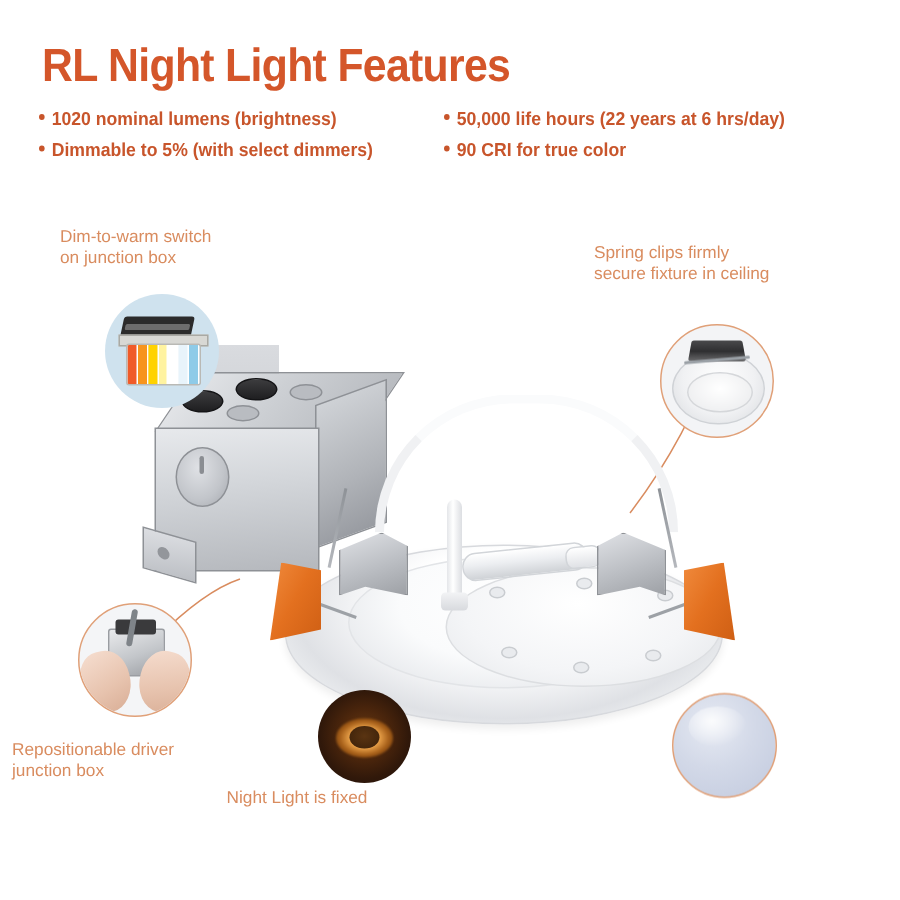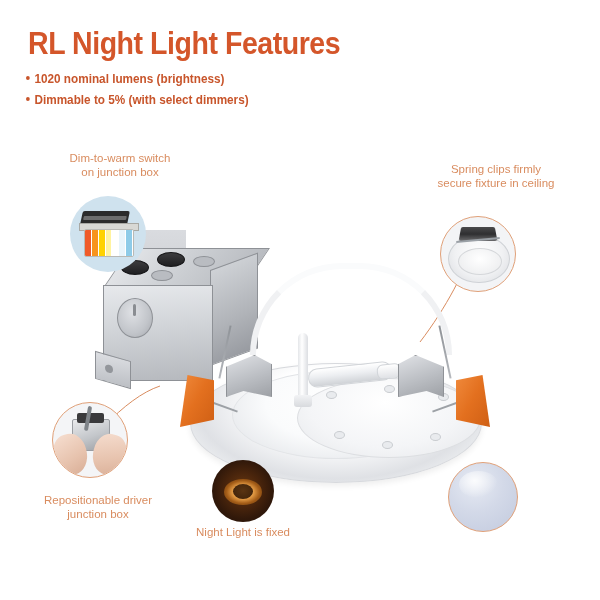--- a/index.html
+++ b/index.html
@@ -40,21 +40,21 @@
   
   .stage{position:absolute;left:0;top:130px;width:600px;height:470px;}
 
   svg.leaders{position:absolute;left:0;top:0;width:600px;height:470px;overflow:visible;}
 
   
   .calloutlabel{
     position:absolute;
     font-size:11.5px;line-height:13.5px;
     font-family:"Liberation Sans Narrow","Liberation Sans",sans-serif;
-    text-align:center;white-space:nowrap;
+    white-space:nowrap;
   }
 
   
   .bubble{
     position:absolute;border-radius:50%;
     overflow:hidden;
   }
 
   
   #inset-switch{background:#cfe2ee;}
@@ -288,20 +288,30 @@
 
   <div class="bullets">
     <div class="bcol left">
       <div class="brow" style="color: rgb(200, 85, 43);">
         <span class="bdot" style="background: rgb(200, 85, 43);"></span>
         <span>1020 nominal lumens (brightness)</span>
       </div>
       <div class="brow" style="color: rgb(200, 85, 43);">
         <span class="bdot" style="background: rgb(200, 85, 43);"></span>
         <span>Dimmable to 5% (with select dimmers)</span>
+      </div>
+    </div>
+    <div class="bcol right">
+      <div class="brow" style="color: rgb(200, 85, 43);">
+        <span class="bdot" style="background: rgb(200, 85, 43);"></span>
+        <span>50,000 life hours (22 years at 6 hrs/day)</span>
+      </div>
+      <div class="brow" style="color: rgb(200, 85, 43);">
+        <span class="bdot" style="background: rgb(200, 85, 43);"></span>
+        <span>90 CRI for true color</span>
       </div>
     </div>
   </div>
 
   <div class="stage">
 
     <svg class="leaders" viewBox="0 0 600 470" preserveAspectRatio="none">
       <g fill="none" stroke="#D98C5F" stroke-width="1">
         <path d="M112,102 C120,128 128,140 138,150"></path>
         <path d="M112,102 C140,120 170,126 196,130"></path>
@@ -387,21 +397,21 @@
     </div>
     <div class="calloutlabel" style="left: 8px; top: 364px; width: 180px; color: rgb(217, 140, 95);">
       <div>Repositionable driver</div>
       <div>junction box</div>
     </div>
 
     <div class="bubble" id="inset-night" style="left:212px;top:330px;width:62px;height:62px;">
       <div class="glowring"></div>
       <div class="glowcore"></div>
     </div>
-    <div class="calloutlabel" style="left: 163px; top: 396px; width: 160px; color: rgb(217, 140, 95);">
+    <div class="calloutlabel" style="left: 151px; top: 396px; width: 160px; color: rgb(217, 140, 95);">
       <div>Night Light is fixed</div>
     </div>
 
     <div class="bubble" id="inset-trim" style="left:448px;top:332px;width:68px;height:68px;border:1px solid #E0A078;">
       <div class="trimgloss"></div>
     </div>
 
   </div>
 </div>
 

